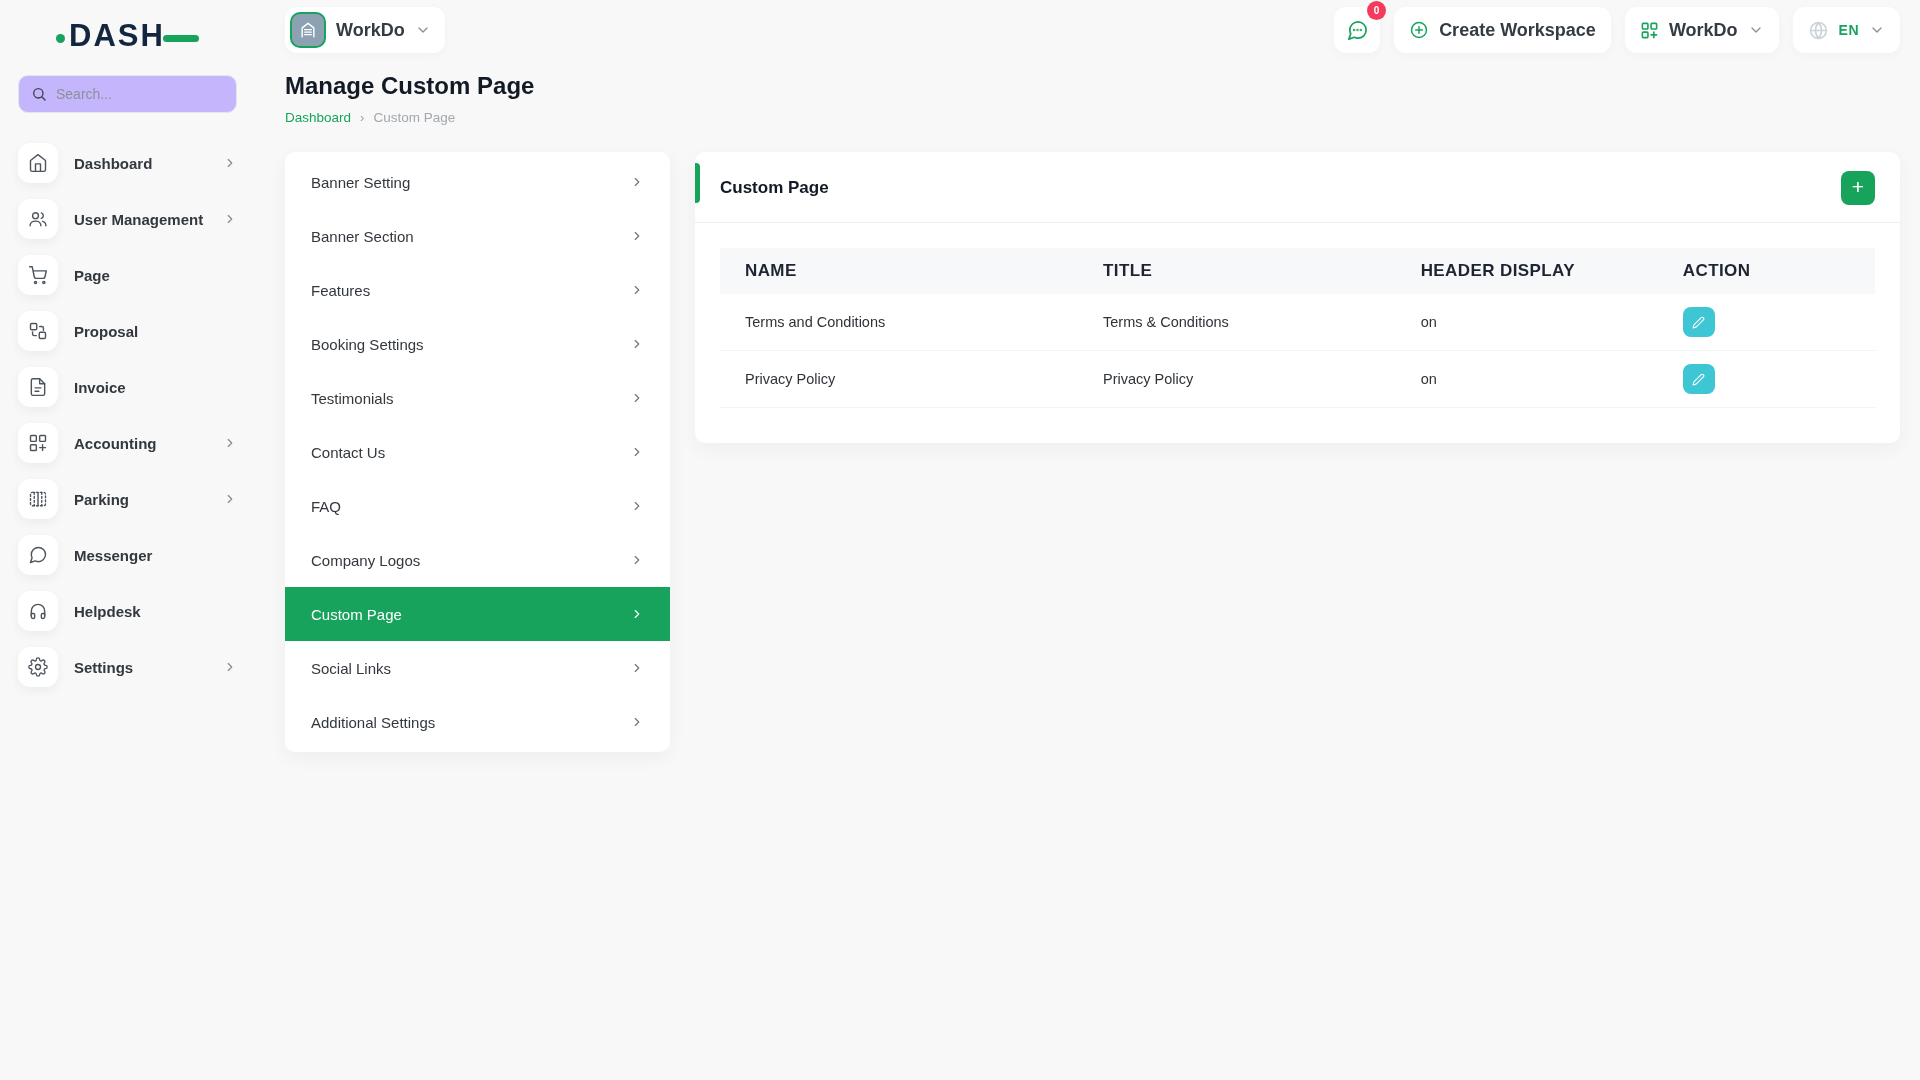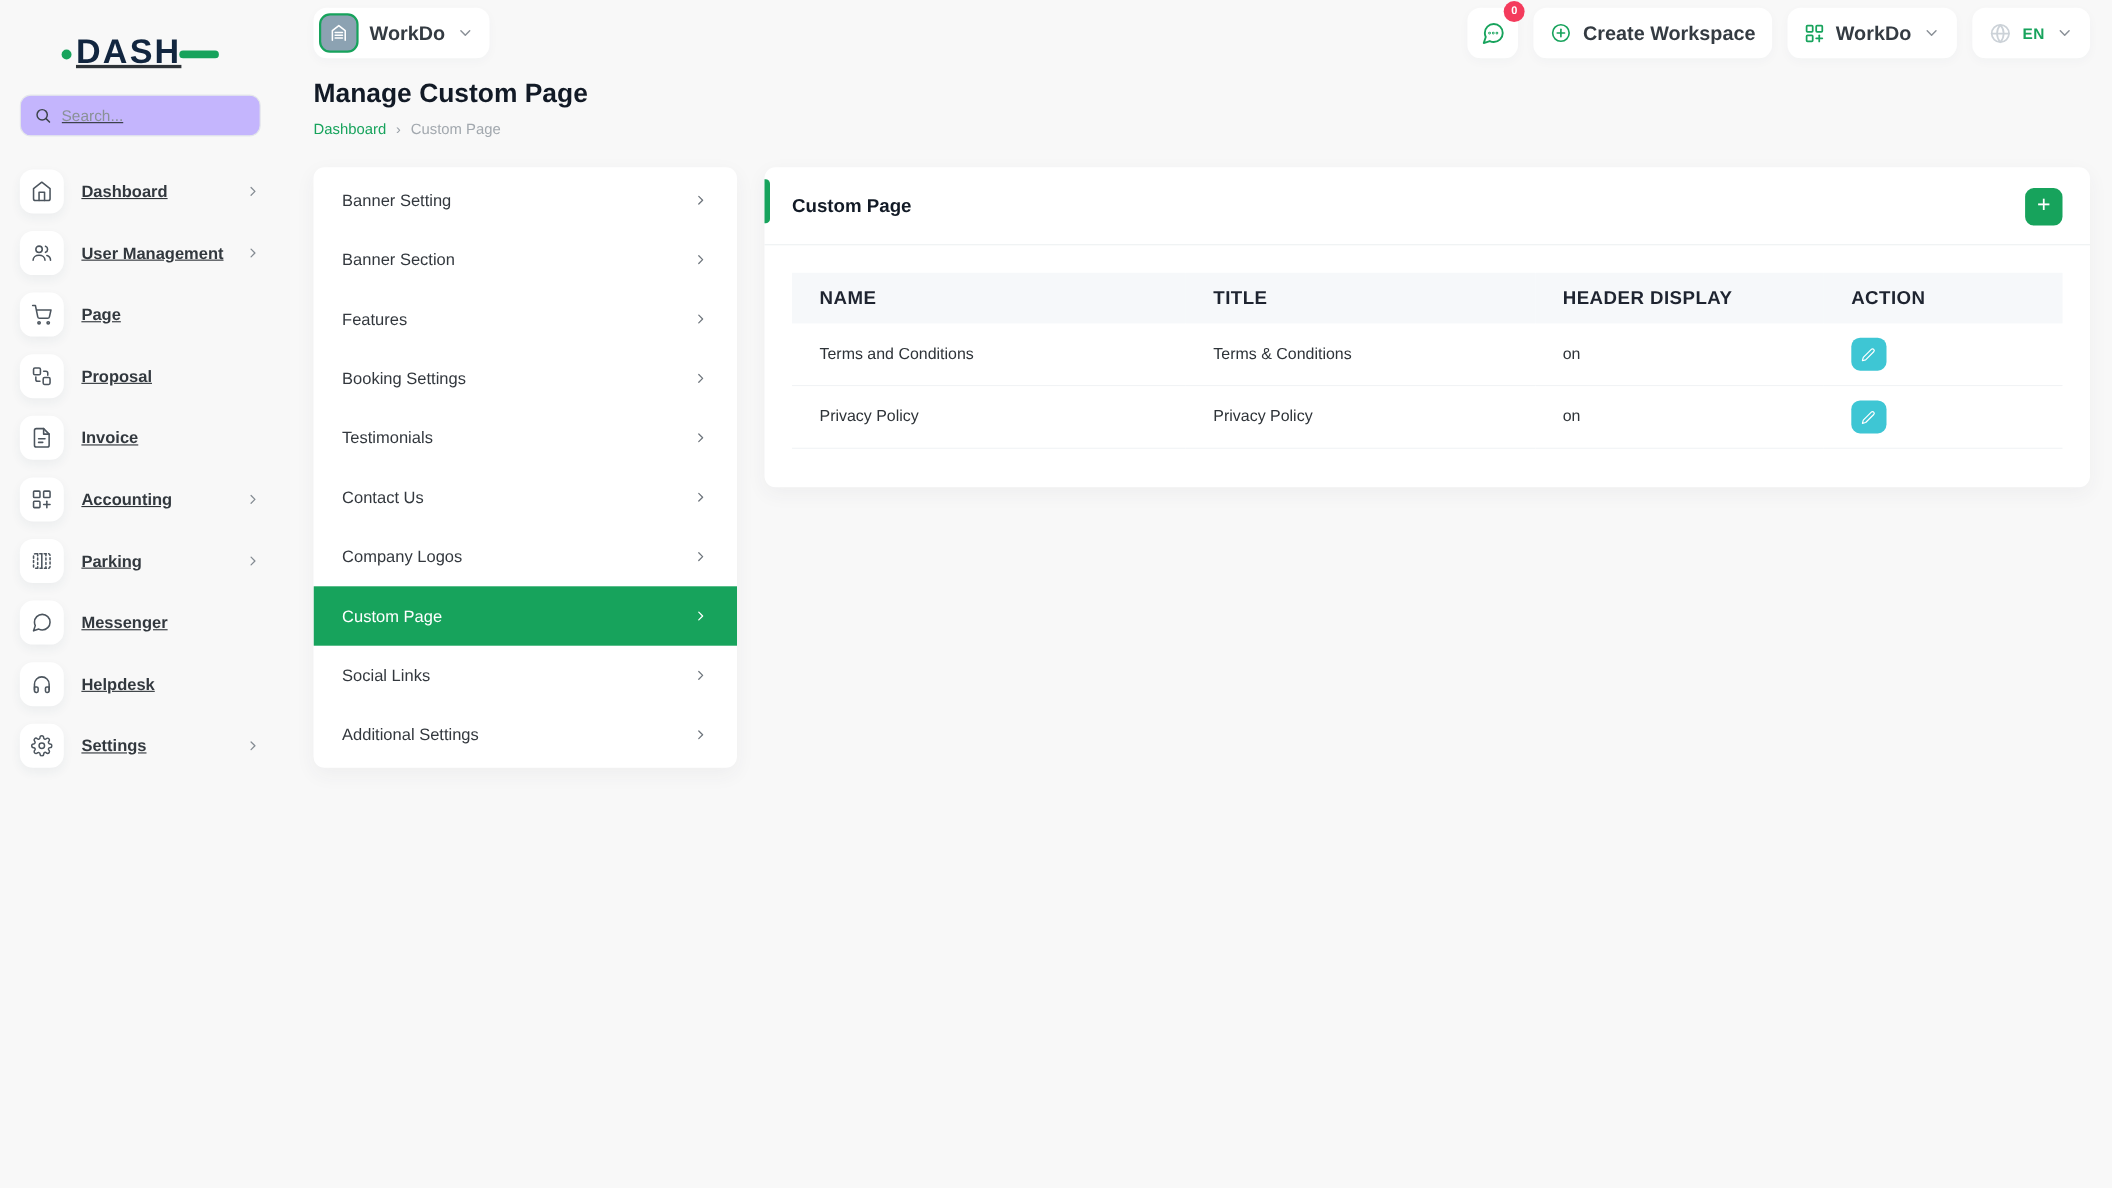--- a/index.html
+++ b/index.html
@@ -6,21 +6,21 @@
   html,body { width:1920px; height:1080px; overflow:hidden; }
   body {
     font-family:"Liberation Sans", sans-serif;
     background:#f8f8f8;
     color:#2e3338;
     display:flex;
   }
   svg { display:block; }
 
   
-  .sidebar { width:255px; flex:0 0 255px; padding:24px 18px;text-decoration:underline; }
+  .sidebar { width:255px; flex:0 0 255px; padding:13px 18px; }
   .logo { height:46px; display:flex; align-items:center; justify-content:center; gap:4px; margin-bottom:16px; }
   .logo-dot { width:9px; height:9px; border-radius:50%; background:#17a35c; margin-top:4px; }
   .logo-text { font-size:31px; font-weight:800; letter-spacing:2px; color:#12263f; }
   .logo-dash { width:36px; height:7px; border-radius:4px; background:#17a35c; margin-left:-6px; margin-top:4px; }
 
   .search-box {
     height:38px; background:#c4b5fd; border:1px solid #e4e7ea; border-radius:10px;
     display:flex; align-items:center; gap:9px; padding:0 12px; margin-bottom:22px;
   }
   .search-box svg { stroke:#3c434a; }
@@ -406,20 +406,28 @@
       <div class="menu-item">
         <span>Testimonials</span>
         <span class="mi-chev">
             <svg width="14" height="14" viewBox="0 0 24 24" fill="none" stroke-width="2" stroke-linecap="round" stroke-linejoin="round">
               <polyline points="9 6 15 12 9 18"></polyline>
             </svg>
           </span>
       </div>
       <div class="menu-item">
         <span>Contact Us</span>
+        <span class="mi-chev">
+            <svg width="14" height="14" viewBox="0 0 24 24" fill="none" stroke-width="2" stroke-linecap="round" stroke-linejoin="round">
+              <polyline points="9 6 15 12 9 18"></polyline>
+            </svg>
+          </span>
+      </div>
+      <div class="menu-item">
+        <span>FAQ</span>
         <span class="mi-chev">
             <svg width="14" height="14" viewBox="0 0 24 24" fill="none" stroke-width="2" stroke-linecap="round" stroke-linejoin="round">
               <polyline points="9 6 15 12 9 18"></polyline>
             </svg>
           </span>
       </div>
       <div class="menu-item">
         <span>Company Logos</span>
         <span class="mi-chev">
             <svg width="14" height="14" viewBox="0 0 24 24" fill="none" stroke-width="2" stroke-linecap="round" stroke-linejoin="round">

